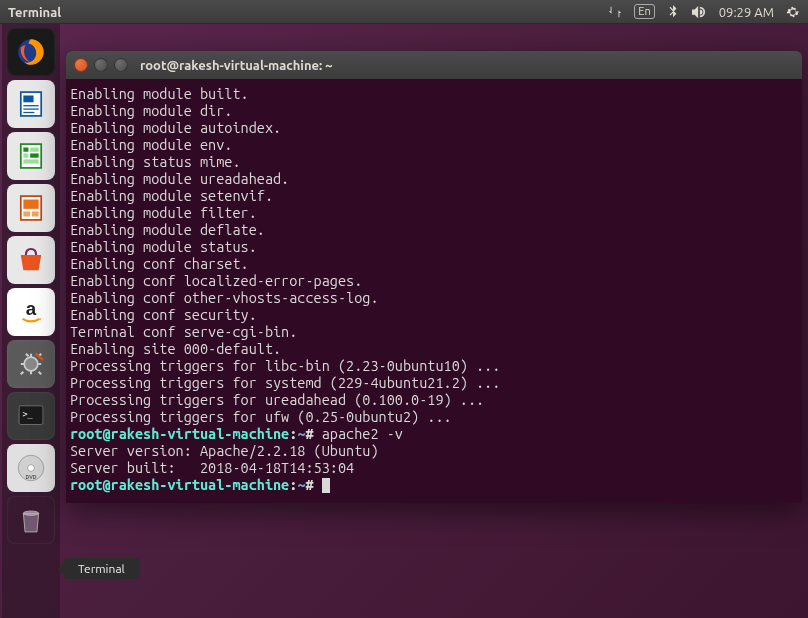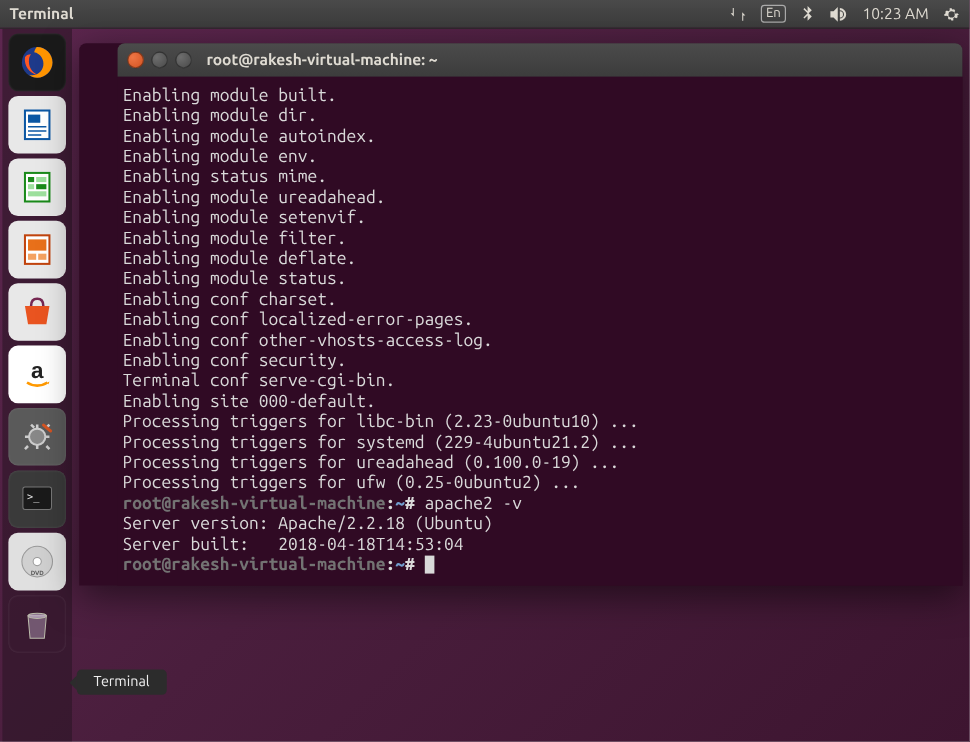--- a/index.html
+++ b/index.html
@@ -90,26 +90,25 @@
   transform: translateY(-50%);
   border: 6px solid transparent;
   border-right-color: #2c2c2c;
   border-left: none;
 }
 
 
 .terminal-window {
   position: absolute;
   left: 66px;
-  top: 36px;
+  top: 51px;
   width: 736px;
   background: #300a24;
   border-radius: 6px 6px 0 0;
   box-shadow: 0 8px 30px rgba(0,0,0,0.5);
-  padding-left: 32px;
 }
 .terminal-titlebar {
   height: 28px;
   background: linear-gradient(to bottom, #4b4b4b 0%, #3c3c3c 100%);
   border-radius: 6px 6px 0 0;
   display: flex;
   align-items: center;
   padding: 0 8px;
   gap: 6px;
   color: #dfdbd2;
@@ -126,21 +125,21 @@
 .terminal-body {
   background: #300a24;
   padding: 6px 8px 10px 4px;
   font-family: "Ubuntu Mono", "DejaVu Sans Mono", monospace;
   font-size: 14.5px;
   line-height: 17px;
   color: #d9d9d9;
   white-space: pre;
 }
 .prompt-user { color: #26a269; font-weight: bold; }
-.prompt-user.lime { color: #737373; }
+.prompt-user.lime { color: #5eead4; }
 .prompt-colon { color: #d9d9d9; font-weight: bold; }
 .prompt-path { color: #729fcf; font-weight: bold; }
 .prompt-hash { color: #d9d9d9; font-weight: bold; }
 .cursor-block {
   display: inline-block;
   width: 8px;
   height: 15px;
   background: #d9d9d9;
   vertical-align: text-bottom;
 }
@@ -163,21 +162,21 @@
   <span class="indicator">
     <svg width="12" height="14" viewBox="0 0 12 16">
         <path d="M6 0l4 4-3 3 3 3-4 4V9L3 12l-1-1 4-4-4-4 1-1 3 3V0z" fill="#dfdbd2"></path>
       </svg>
   </span>
   <span class="indicator">
     <svg width="16" height="14" viewBox="0 0 18 16">
         <path d="M1 5h3l4-4v14l-4-4H1V5zm9 0a3 3 0 010 6V5zm0-3a6 6 0 010 12v-2a4 4 0 000-8V2z" fill="#dfdbd2"></path>
       </svg>
   </span>
-  <span class="indicator">10:23 AM</span>
+  <span class="indicator">09:29 AM</span>
   <span class="indicator">
     <svg width="14" height="14" viewBox="0 0 16 16">
         <path d="M8 5a3 3 0 100 6 3 3 0 000-6zm7 3l-1.5.9.2 1.7-1.4 1-1.5-.8-1.3 1.1.3 1.7-1.7.4-1-1.4-1.7.2-1-1.4.8-1.5L3 9.3l-1.7.3L.9 8l1.4-1-.2-1.7 1.4-1 1.5.8L6.3 4 6 2.3l1.7-.4 1 1.4 1.7-.2 1 1.4-.8 1.5 1.1 1.3 1.7-.3L15 8z" fill="#dfdbd2"></path>
       </svg>
   </span>
 </div>
 
 <div class="launcher">
   <div class="launcher-icon firefox">
     <svg class="icon-svg" viewBox="0 0 40 40">

